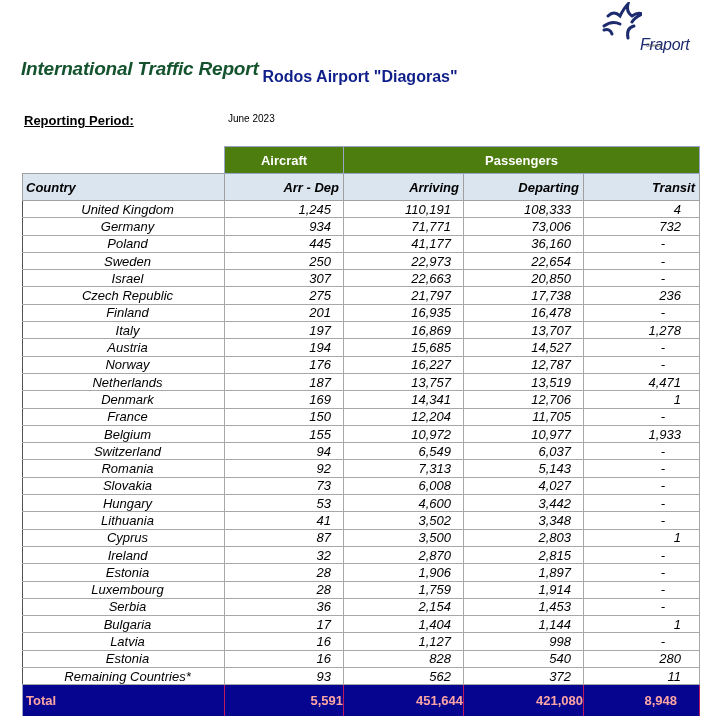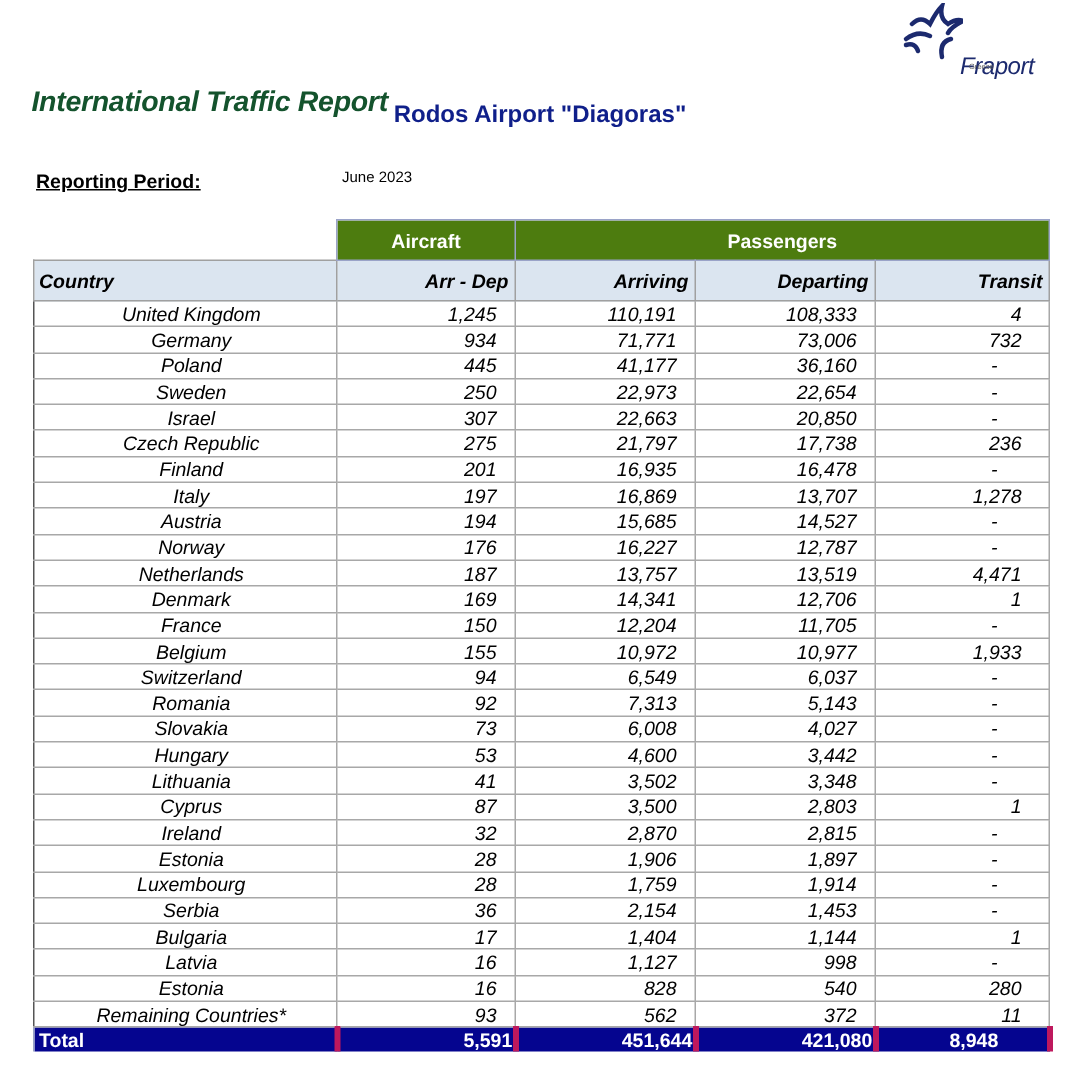--- a/index.html
+++ b/index.html
@@ -59,27 +59,27 @@
   tr.data-row td {
     height: 16.3px; font-size: 13px; font-style: italic;
     border-left: 1px solid #a8a8a8; border-right: 1px solid #a8a8a8;
     border-bottom: 1.5px solid #a8a8a8; line-height: 15px;
   }
   tr.data-row td.country { padding-left: 8px; text-align: center; border-left: 1.5px solid #555; }
   tr.data-row td.num { text-align: right; padding-right: 12px; }
   tr.data-row td.num.transit { padding-right: 18px; }
   tr.data-row td.dash { text-align: right; padding-right: 34px; }
   tr.total-row td {
-    height: 16px; background: #05058f; color: #ffffff;
+    height: 31px; background: #05058f; color: #fca5a5;
     font-size: 13px; font-weight: bold;
-    border-left: 1px solid #9aa3c8; border-right: 4px solid #be185d;
+    border-left: 1px solid #9aa3c8; border-right: 1px solid #be185d;
   }
   tr.total-row td.country { text-align: left; padding-left: 3px; }
   tr.total-row td.num { text-align: right; }
-  tr.total-row td.num.transit { padding-right: 32px; }
+  tr.total-row td.num.transit { padding-right: 22px; }
 </style>
 </head>
 <body>
 
 <div class="report-title">International Traffic Report</div>
 
 <div class="logo">
   <svg width="44" height="44" viewBox="0 0 44 44">
     <path d="M10 14 Q16 8 22 14 Q26 6 30 2 Q28 10 34 14 Q40 10 44 12 Q36 16 34 20" fill="none" stroke="#1c2a6e" stroke-width="3" stroke-linecap="round"></path>
     <path d="M6 24 Q14 18 22 22" fill="none" stroke="#1c2a6e" stroke-width="3" stroke-linecap="round"></path>

